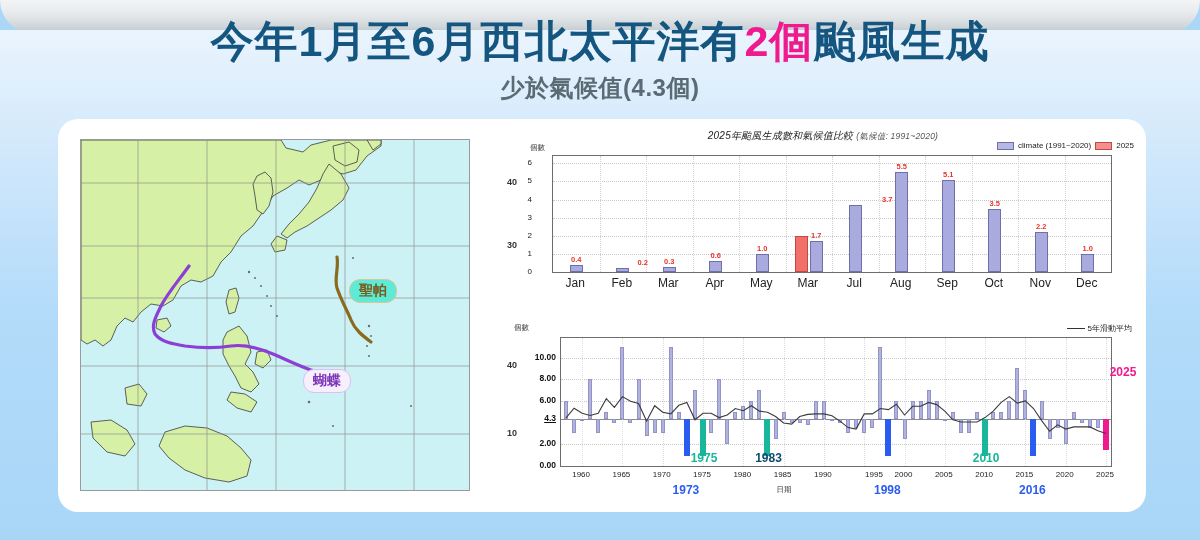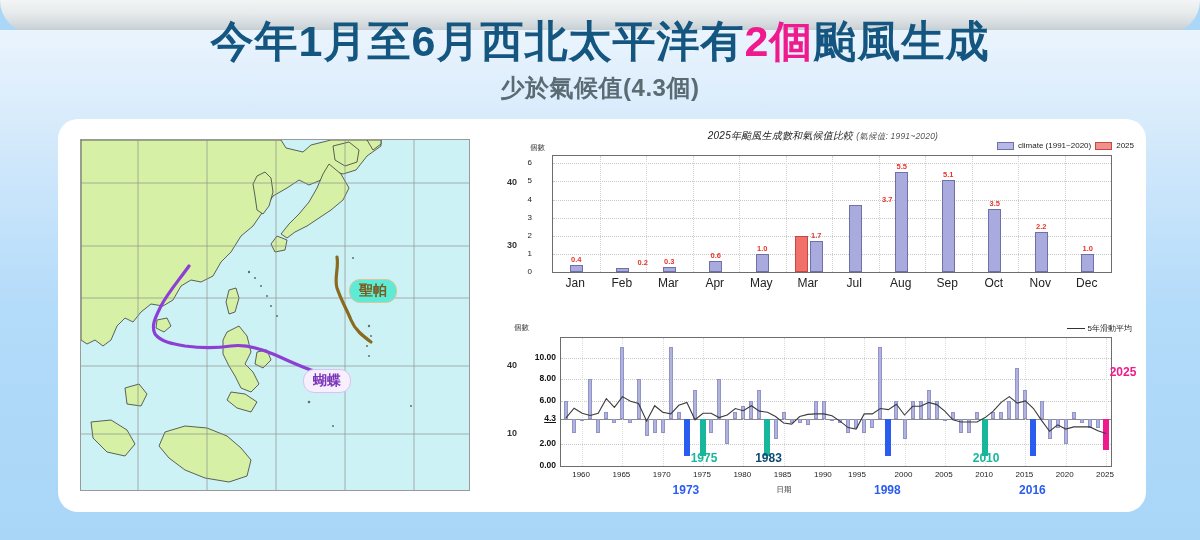--- a/index.html
+++ b/index.html
@@ -383,21 +383,21 @@
         <div class="cb-ylab" style="top: 92.9153px;">6.00</div>
         <div class="cb-ylab" style="top: 71.2203px;">8.00</div>
         <div class="cb-ylab" style="top: 49.5254px;">10.00</div>
         <div class="cb-xlab" style="left: 73.1194px;">1960</div>
         <div class="cb-xlab" style="left: 113.418px;">1965</div>
         <div class="cb-xlab" style="left: 153.716px;">1970</div>
         <div class="cb-xlab" style="left: 194.015px;">1975</div>
         <div class="cb-xlab" style="left: 234.313px;">1980</div>
         <div class="cb-xlab" style="left: 274.612px;">1985</div>
         <div class="cb-xlab" style="left: 314.91px;">1990</div>
-        <div class="cb-xlab" style="left: 349px;">1995</div>
+        <div class="cb-xlab" style="left: 366px;">1995</div>
         <div class="cb-xlab" style="left: 395.507px;">2000</div>
         <div class="cb-xlab" style="left: 435.806px;">2005</div>
         <div class="cb-xlab" style="left: 476.104px;">2010</div>
         <div class="cb-xlab" style="left: 516.403px;">2015</div>
         <div class="cb-xlab" style="left: 556.701px;">2020</div>
         <div class="cb-xlab" style="left: 597px;">2025</div>
         <div class="hl-lab" style="color: rgb(43, 92, 240); left: 177.896px; top: 176px;">1973</div>
         <div class="hl-lab" style="color: rgb(24, 182, 154); left: 196.015px; top: 144px;">1975</div>
         <div class="hl-lab" style="color: #0c4a6e; left: 260.493px; top: 144px;">1983</div>
         <div class="hl-lab" style="color: rgb(43, 92, 240); left: 379.388px; top: 176px;">1998</div>

